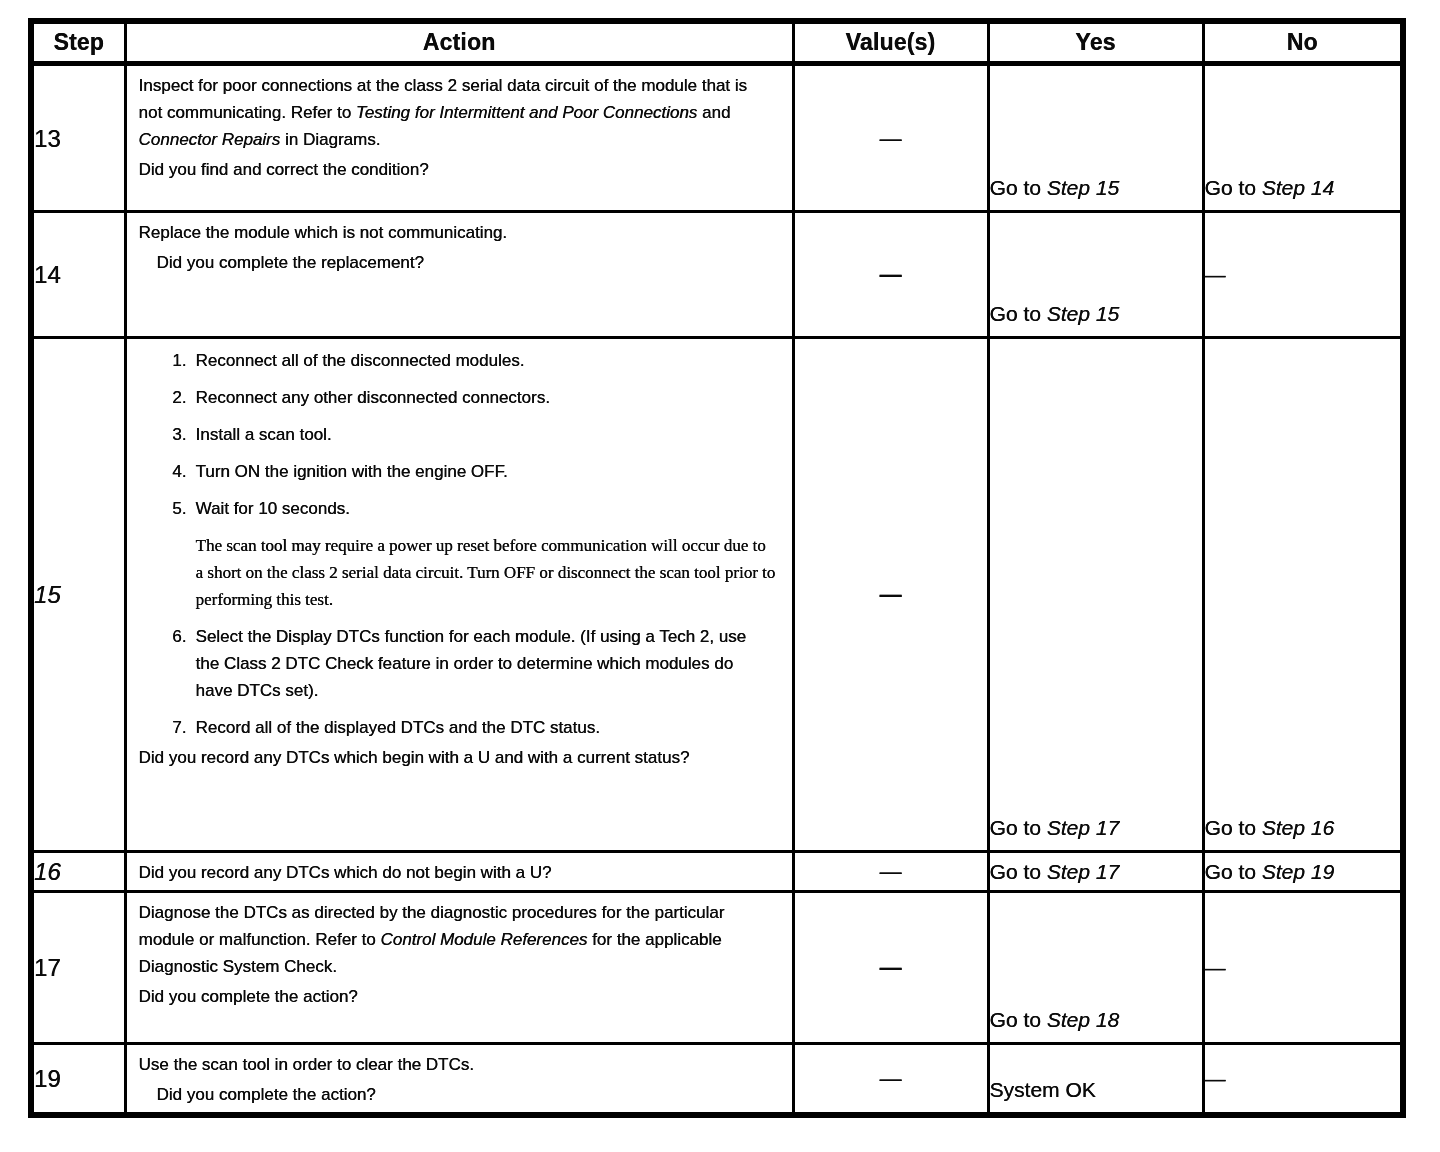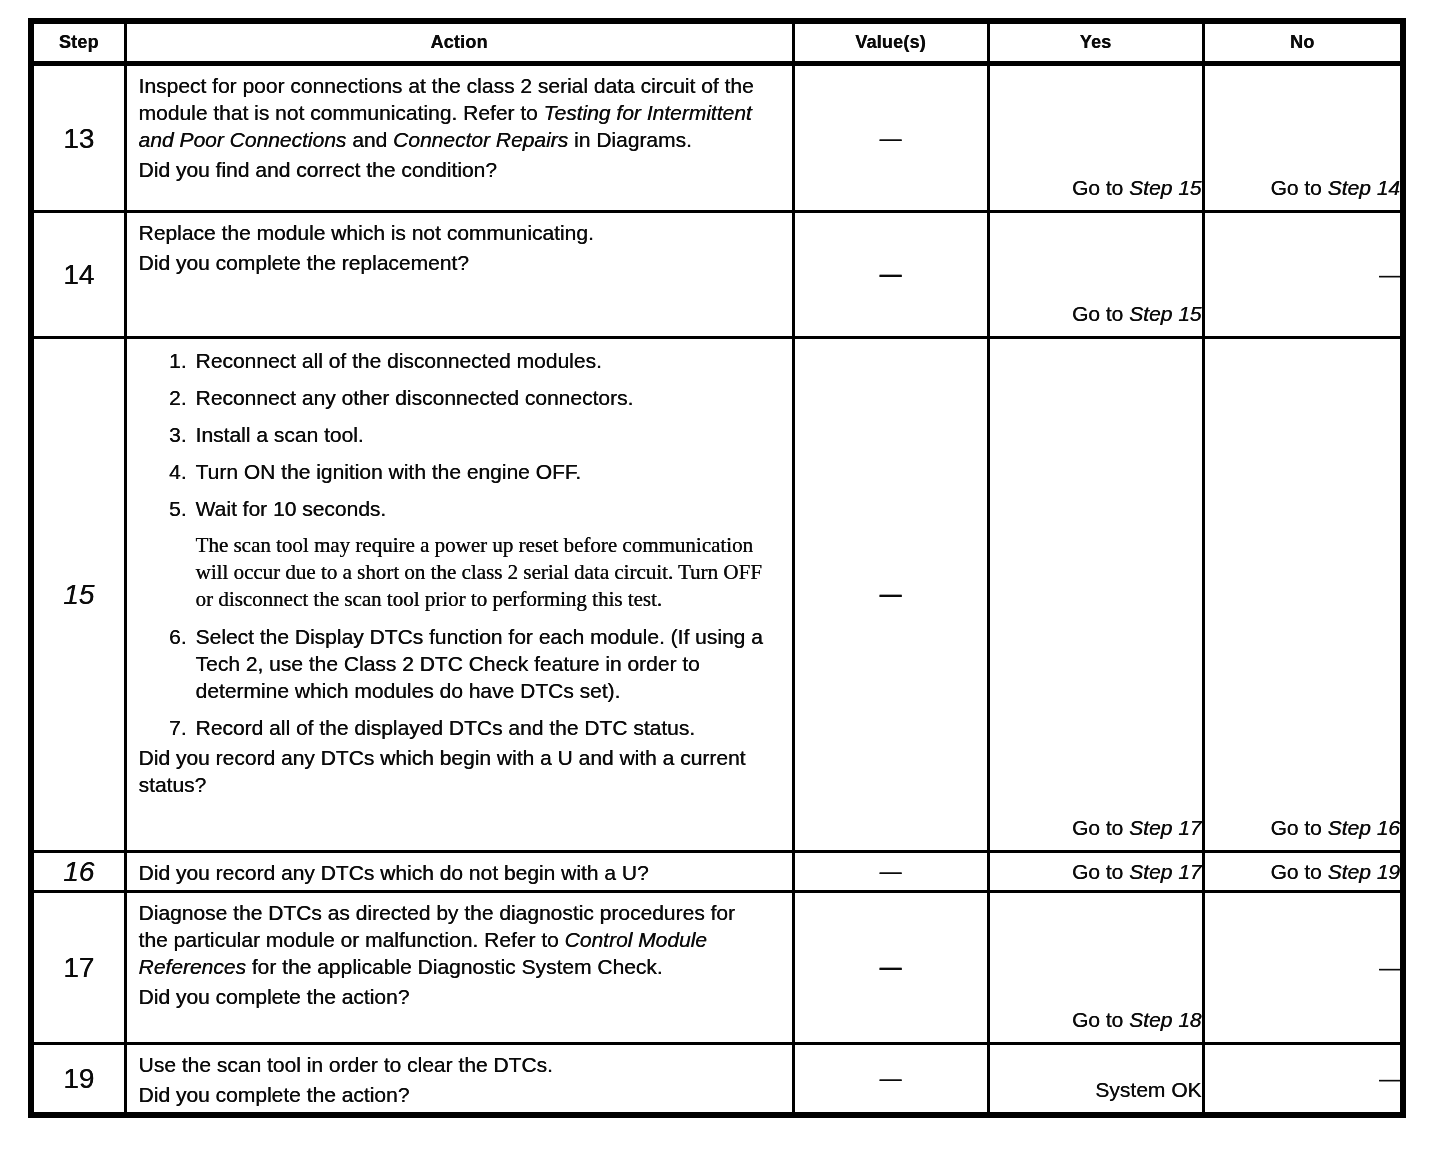--- a/index.html
+++ b/index.html
@@ -19,60 +19,59 @@
   }
   col.c-step{width:94px;}
   col.c-action{width:668px;}
   col.c-value{width:195px;}
   col.c-yes{width:215px;}
   col.c-no{width:200px;}
   th{
     border:3px solid #000;
     border-bottom:5px solid #000;
     height:37px;
-    font-size:18px;
+    font-size:23px;
     font-weight:bold;
     text-align:center;
     vertical-align:middle;
     padding:0;
     letter-spacing:0.2px;
   }
   td{
     border:3px solid #000;
-    font-size:21px;
+    font-size:17px;
     line-height:27px;
     padding:0;
   }
   td.step{
-    text-align:center;
     vertical-align:middle;
-    font-size:28px;
+    font-size:24px;
   }
   td.step.it .step-num{font-style:italic;}
   td.action{
     vertical-align:top;
     padding:6px 8px 4px 12px;
   }
   .p{max-width:625px;}
-  .p + .p{margin-top:3px;}
+  .p + .p{margin-top:3px;margin-left:18px;}
   .q{max-width:632px;margin-top:3px;}
   .li{display:flex;margin:10px 0 0 18px;}
   .li:first-child{margin-top:2px;}
   .num{flex:0 0 30px;text-align:right;margin-right:9px;}
   .litxt{max-width:568px;}
   .sub{margin:10px 0 0 57px;max-width:582px;font-family:Liberation Serif, serif;}
   .it{font-style:italic;}
   .b{font-weight:bold;}
   td.value{
     text-align:center;
     vertical-align:middle;
     font-size:22px;
   }
   td.goto{
-    text-align:right;
+    text-align:left;
     font-size:21px;
   }
   .vbottom{vertical-align:bottom;padding-bottom:9px;}
   .vmiddle{vertical-align:middle;}
   
   th, td{text-shadow:0.3px 0 0 currentColor;}
 </style>
 </head>
 <body>
 

